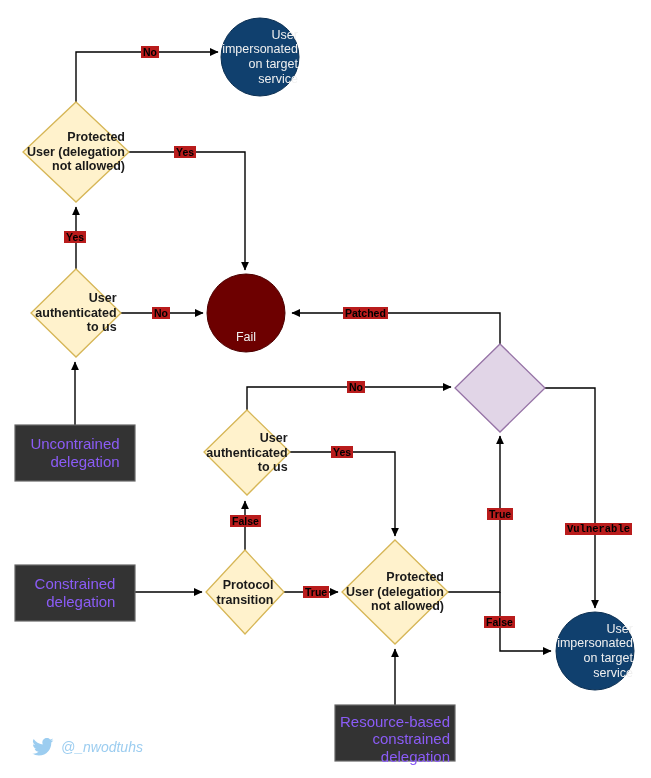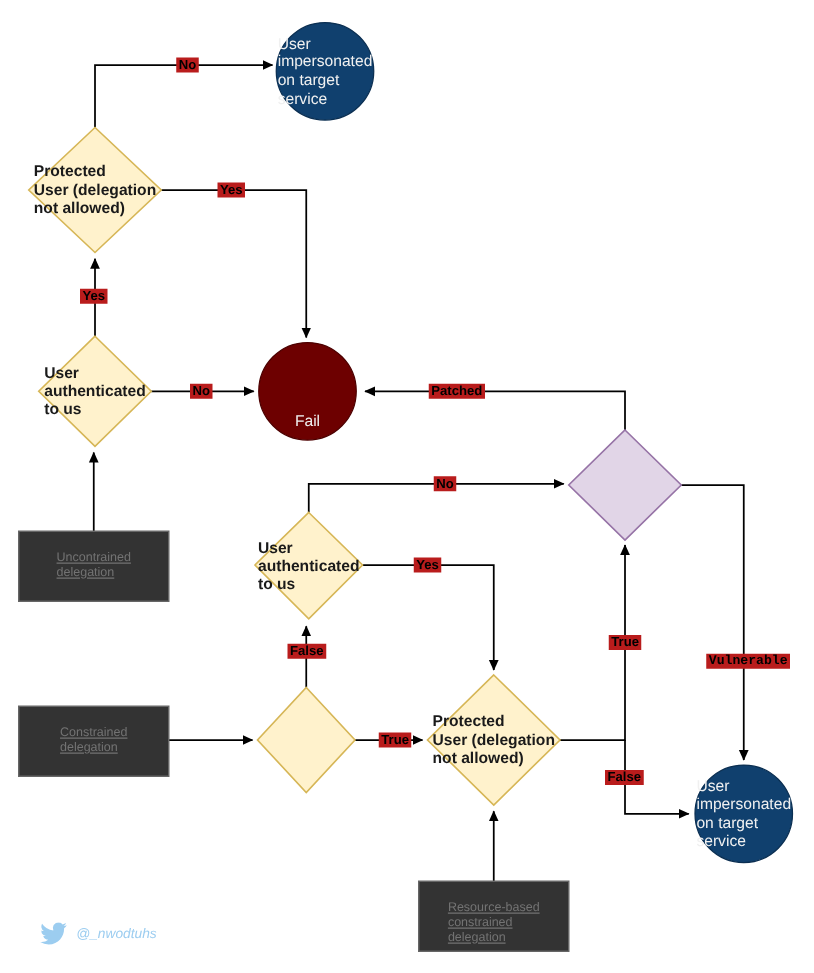--- a/index.html
+++ b/index.html
@@ -20,26 +20,26 @@
   #flow-svg {
     position: absolute;
     left: 0;
     top: 0;
   }
   .node-label {
     position: absolute;
     display: flex;
     align-items: center;
     justify-content: center;
-    text-align: left;
+    text-align: right;
     line-height: 1.17;
     pointer-events: none;
     white-space: pre-line;
   }
-  .lbl-dark   { color: #737373; font-size: 10px; text-decoration: underline; }
+  .lbl-dark   { color: #8b5cf6; font-size: 15px; }
   .lbl-light  { color: #f0f0f0; font-size: 12.5px; }
   .lbl-dia    { color: #1a1a1a; font-size: 12.5px; font-weight: bold; }
   .edge-label {
     position: absolute;
     font-size: 10.5px;
     font-weight: bold;
     color: #000000;
     background: #b91c1c;
     padding: 0 2px;
     line-height: 12px;
@@ -48,21 +48,21 @@
   .twitter-wrap {
     position: absolute;
     left: 32px;
     top: 738px;
     display: flex;
     align-items: center;
     gap: 7px;
   }
   .twitter-handle {
     color: #9ccdf0;
-    font-size: 11px;
+    font-size: 14px;
     font-style: italic;
     font-family: "Liberation Sans", sans-serif;
   }
 </style>
 </head>
 <body>
 
 <div id="canvas">
 
   <svg id="flow-svg" width="651" height="778">
@@ -152,20 +152,22 @@
 delegation</div>
 
 
   <div class="node-label lbl-dia" style="left:191px; top:430px; width:112px; height:46px;">User
 authenticated
 to us</div>
 
   <div class="node-label lbl-dark" style="left:15px; top:565px; width:120px; height:56px;">Constrained
 delegation</div>
 
+  <div class="node-label lbl-dia" style="left:197px; top:576px; width:96px; height:33px;">Protocol
+transition</div>
 
   <div class="node-label lbl-dia" style="left:331px; top:567px; width:128px; height:50px;">Protected
 User (delegation
 not allowed)</div>
 
   <div class="node-label lbl-dark" style="left:335px; top:705px; width:120px; height:68px;">Resource-based
 constrained
 delegation</div>
 
   <div class="node-label lbl-light" style="left:547px; top:613px; width:96px; height:76px;">User

